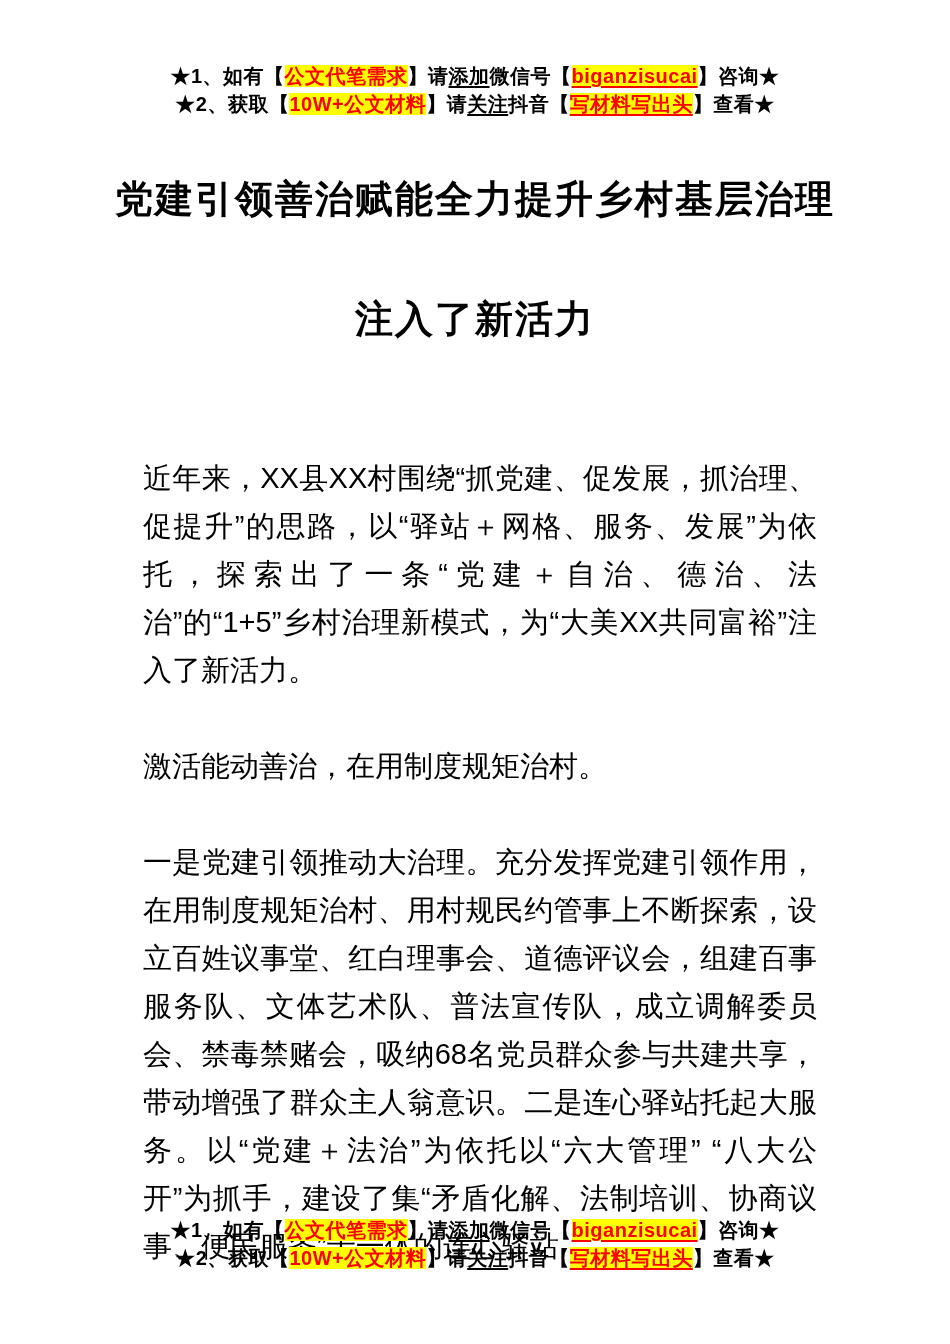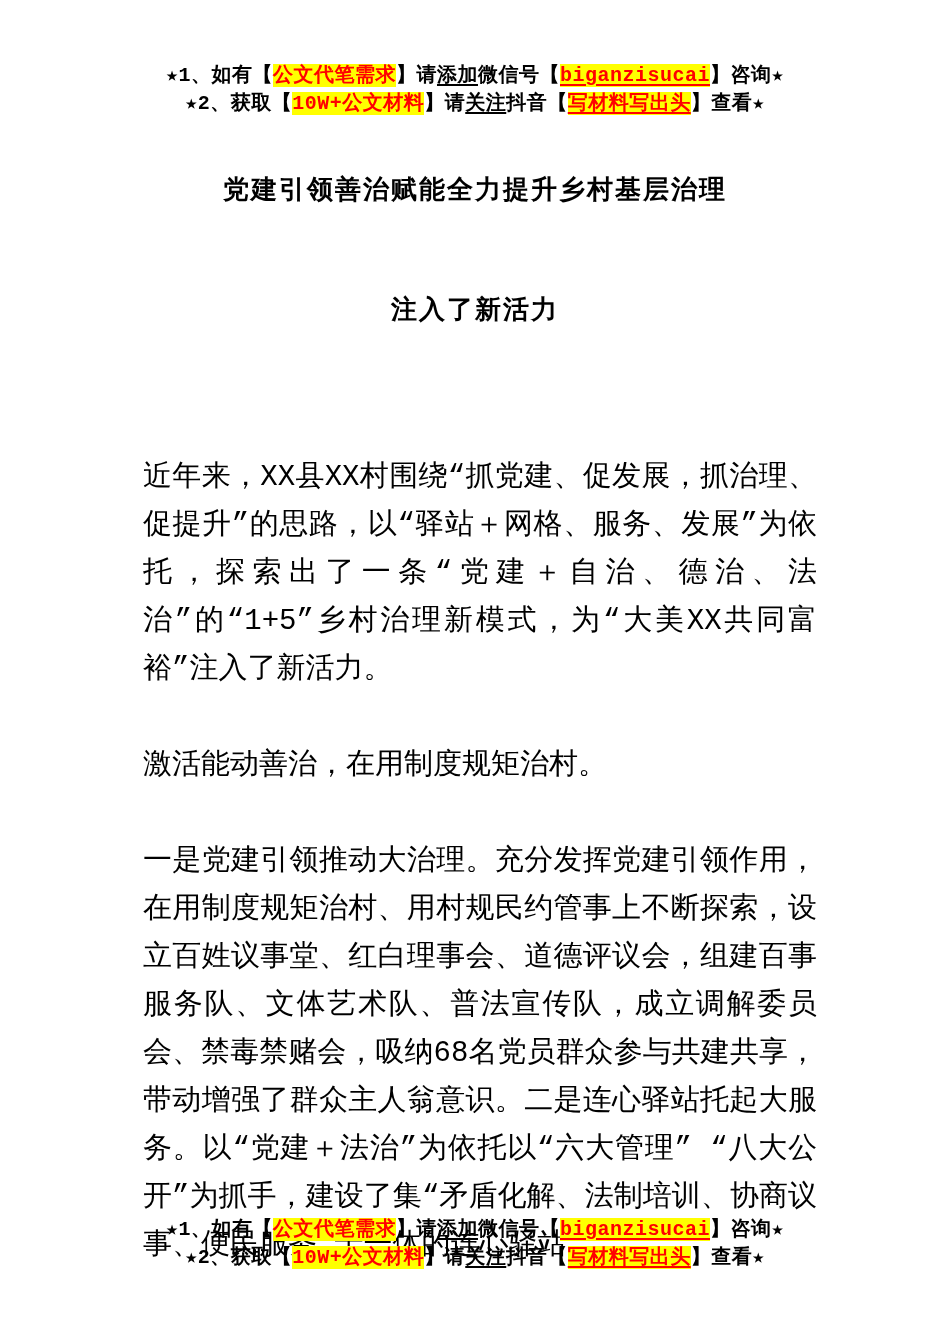--- a/index.html
+++ b/index.html
@@ -3,21 +3,21 @@
 <meta charset="utf-8">
 <style>
   html, body { margin: 0; padding: 0; background: #ffffff; }
   .page {
     position: relative;
     width: 950px;
     height: 1344px;
     margin: 0 auto;
     background: #ffffff;
     color: #000000;
-    font-family: Liberation Mono, monospace;
+    font-family: Liberation Sans, sans-serif;
     overflow: hidden;
   }
 
   
   .notice {
     position: absolute;
     left: 0;
     width: 100%;
     text-align: center;
     font-size: 20px;
@@ -43,21 +43,21 @@
     text-underline-offset: 3px;
   }
 
   
   .doc-title {
     position: absolute;
     top: 114px;
     left: 0;
     width: 100%;
     text-align: center;
-    font-size: 26px;
+    font-size: 38px;
     line-height: 120px;
     font-weight: 900;
     letter-spacing: 2px;
   }
   .doc-title .t-line { display: block; }
 
   
   .doc-body {
     position: absolute;
     top: 454px;

